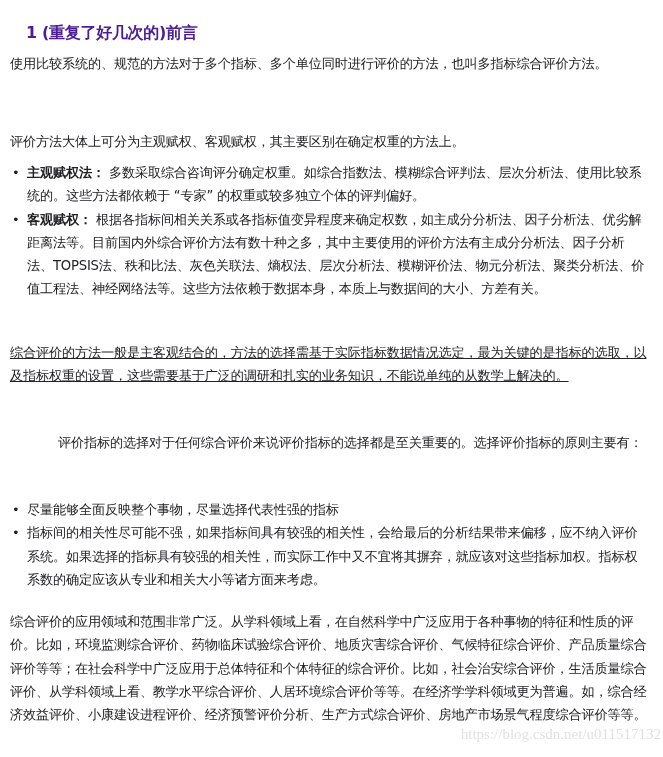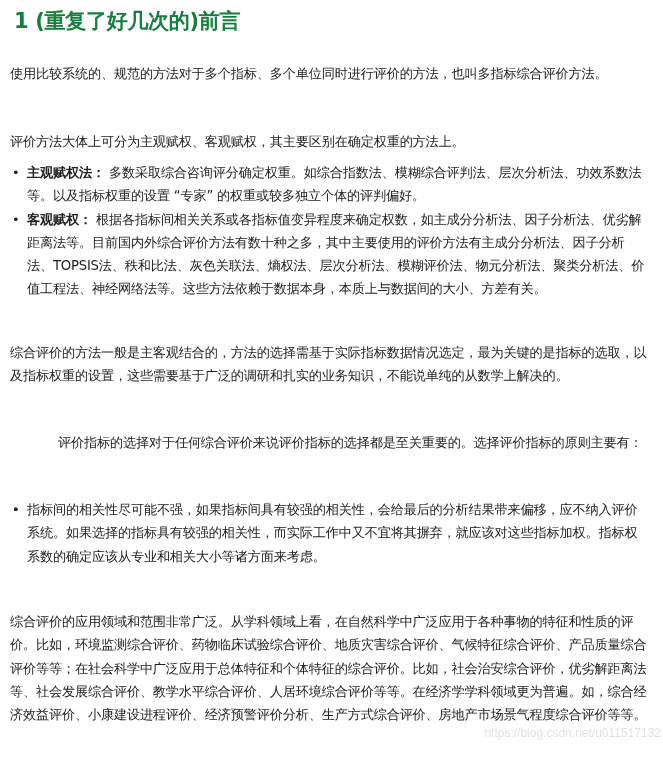--- a/index.html
+++ b/index.html
@@ -3,67 +3,68 @@
 <meta charset="utf-8">
 <style>
   html, body { margin: 0; padding: 0; background: #ffffff; }
   body {
     width: 663px; height: 757px; overflow: hidden; position: relative;
     font-family: "DejaVu Sans", "Liberation Sans", sans-serif;
     color: #222226;
   }
   .article { position: absolute; left: 10px; top: 0; width: 640px; }
   h1 {
-    margin: 4px; position: absolute; top: 5px; left: 0;
-    font-size: 21px; font-weight: bold; line-height: 24px; color: #15803d;
+    margin: 16px; position: absolute; top: 5px; left: 0;
+    font-size: 16px; font-weight: bold; line-height: 24px; color: #4c1d95;
     letter-spacing: -0.3px;
   }
   p, ul { margin: 0; font-size: 13.2px; line-height: 23.3px; letter-spacing: -0.2px; }
   .block { position: absolute; left: 0; width: 640px; }
   ul { list-style: none; padding: 0; }
   li { position: relative; padding-left: 17px; }
   li .bullet { position: absolute; left: 2px; top: 0; font-size: 13px; }
   li b { font-weight: bold; text-align: right; }
   .watermark {
     position: absolute; right: 2px; top: 726px;
-    font-family: Liberation Sans, sans-serif; font-size: 12px;
+    font-family: Liberation Serif, serif; font-size: 15px;
     color: rgba(200,200,200,0.55); white-space: nowrap;
   }
 </style>
 </head>
 <body>
 
 <div class="article">
   <h1>1 (重复了好几次的)前言</h1>
 
-  <p class="block" style="top:62px;">使用比较系统的、规范的方法对于多个指标、多个单位同时进行评价的方法，也叫多指标综合评价方法。</p>
+  <p class="block" style="top:52px;">使用比较系统的、规范的方法对于多个指标、多个单位同时进行评价的方法，也叫多指标综合评价方法。</p>
 
   <p class="block" style="top:130px;">评价方法大体上可分为主观赋权、客观赋权，其主要区别在确定权重的方法上。</p>
 
   <ul class="block" style="top:161px;">
     <li>
       <span class="bullet">•</span>
-      <b>主观赋权法：</b><span> 多数采取综合咨询评分确定权重。如综合指数法、模糊综合评判法、层次分析法、功效系数法等。以及指标权重的设置 “专家” 的权重或较多独立个体的评判偏好。</span>
+      <b>主观赋权法：</b><span> 多数采取综合咨询评分确定权重。如综合指数法、模糊综合评判法、层次分析法、使用比较系统的。这些方法都依赖于 “专家” 的权重或较多独立个体的评判偏好。</span>
     </li>
     <li>
       <span class="bullet">•</span>
       <b>客观赋权：</b><span> 根据各指标间相关关系或各指标值变异程度来确定权数，如主成分分析法、因子分析法、优劣解距离法等。目前国内外综合评价方法有数十种之多，其中主要使用的评价方法有主成分分析法、因子分析法、TOPSIS法、秩和比法、灰色关联法、熵权法、层次分析法、模糊评价法、物元分析法、聚类分析法、价值工程法、神经网络法等。这些方法依赖于数据本身，本质上与数据间的大小、方差有关。</span>
     </li>
   </ul>
 
-  <p class="block" style="top:341px;">综合评价的方法一般是主客观结合的，方法的选择需基于实际指标数据情况选定，最为关键的是指标的选取，以及指标权重的设置，这些需要基于广泛的调研和扎实的业务知识，不能说单纯的从数学上解决的。</p>
+  <p class="block" style="top:341px;text-decoration:underline;">综合评价的方法一般是主客观结合的，方法的选择需基于实际指标数据情况选定，最为关键的是指标的选取，以及指标权重的设置，这些需要基于广泛的调研和扎实的业务知识，不能说单纯的从数学上解决的。</p>
 
   <p class="block" style="top:431px;margin-left:48px;">评价指标的选择对于任何综合评价来说评价指标的选择都是至关重要的。选择评价指标的原则主要有：</p>
 
   <ul class="block" style="top:498px;">
     <li>
       <span class="bullet">•</span>
+      <span>尽量能够全面反映整个事物，尽量选择代表性强的指标</span>
     </li>
     <li>
       <span class="bullet">•</span>
       <span>指标间的相关性尽可能不强，如果指标间具有较强的相关性，会给最后的分析结果带来偏移，应不纳入评价系统。如果选择的指标具有较强的相关性，而实际工作中又不宜将其摒弃，就应该对这些指标加权。指标权系数的确定应该从专业和相关大小等诸方面来考虑。</span>
     </li>
   </ul>
 
-  <p class="block" style="top:610px;">综合评价的应用领域和范围非常广泛。从学科领域上看，在自然科学中广泛应用于各种事物的特征和性质的评价。比如，环境监测综合评价、药物临床试验综合评价、地质灾害综合评价、气候特征综合评价、产品质量综合评价等等；在社会科学中广泛应用于总体特征和个体特征的综合评价。比如，社会治安综合评价，优劣解距离法等、社会发展综合评价、教学水平综合评价、人居环境综合评价等等。在经济学学科领域更为普遍。如，综合经济效益评价、小康建设进程评价、经济预警评价分析、生产方式综合评价、房地产市场景气程度综合评价等等。</p>
+  <p class="block" style="top:610px;">综合评价的应用领域和范围非常广泛。从学科领域上看，在自然科学中广泛应用于各种事物的特征和性质的评价。比如，环境监测综合评价、药物临床试验综合评价、地质灾害综合评价、气候特征综合评价、产品质量综合评价等等；在社会科学中广泛应用于总体特征和个体特征的综合评价。比如，社会治安综合评价，生活质量综合评价、从学科领域上看、教学水平综合评价、人居环境综合评价等等。在经济学学科领域更为普遍。如，综合经济效益评价、小康建设进程评价、经济预警评价分析、生产方式综合评价、房地产市场景气程度综合评价等等。</p>
 </div>
 
 <div class="watermark">https://blog.csdn.net/u011517132</div>
 
 </body></html>

